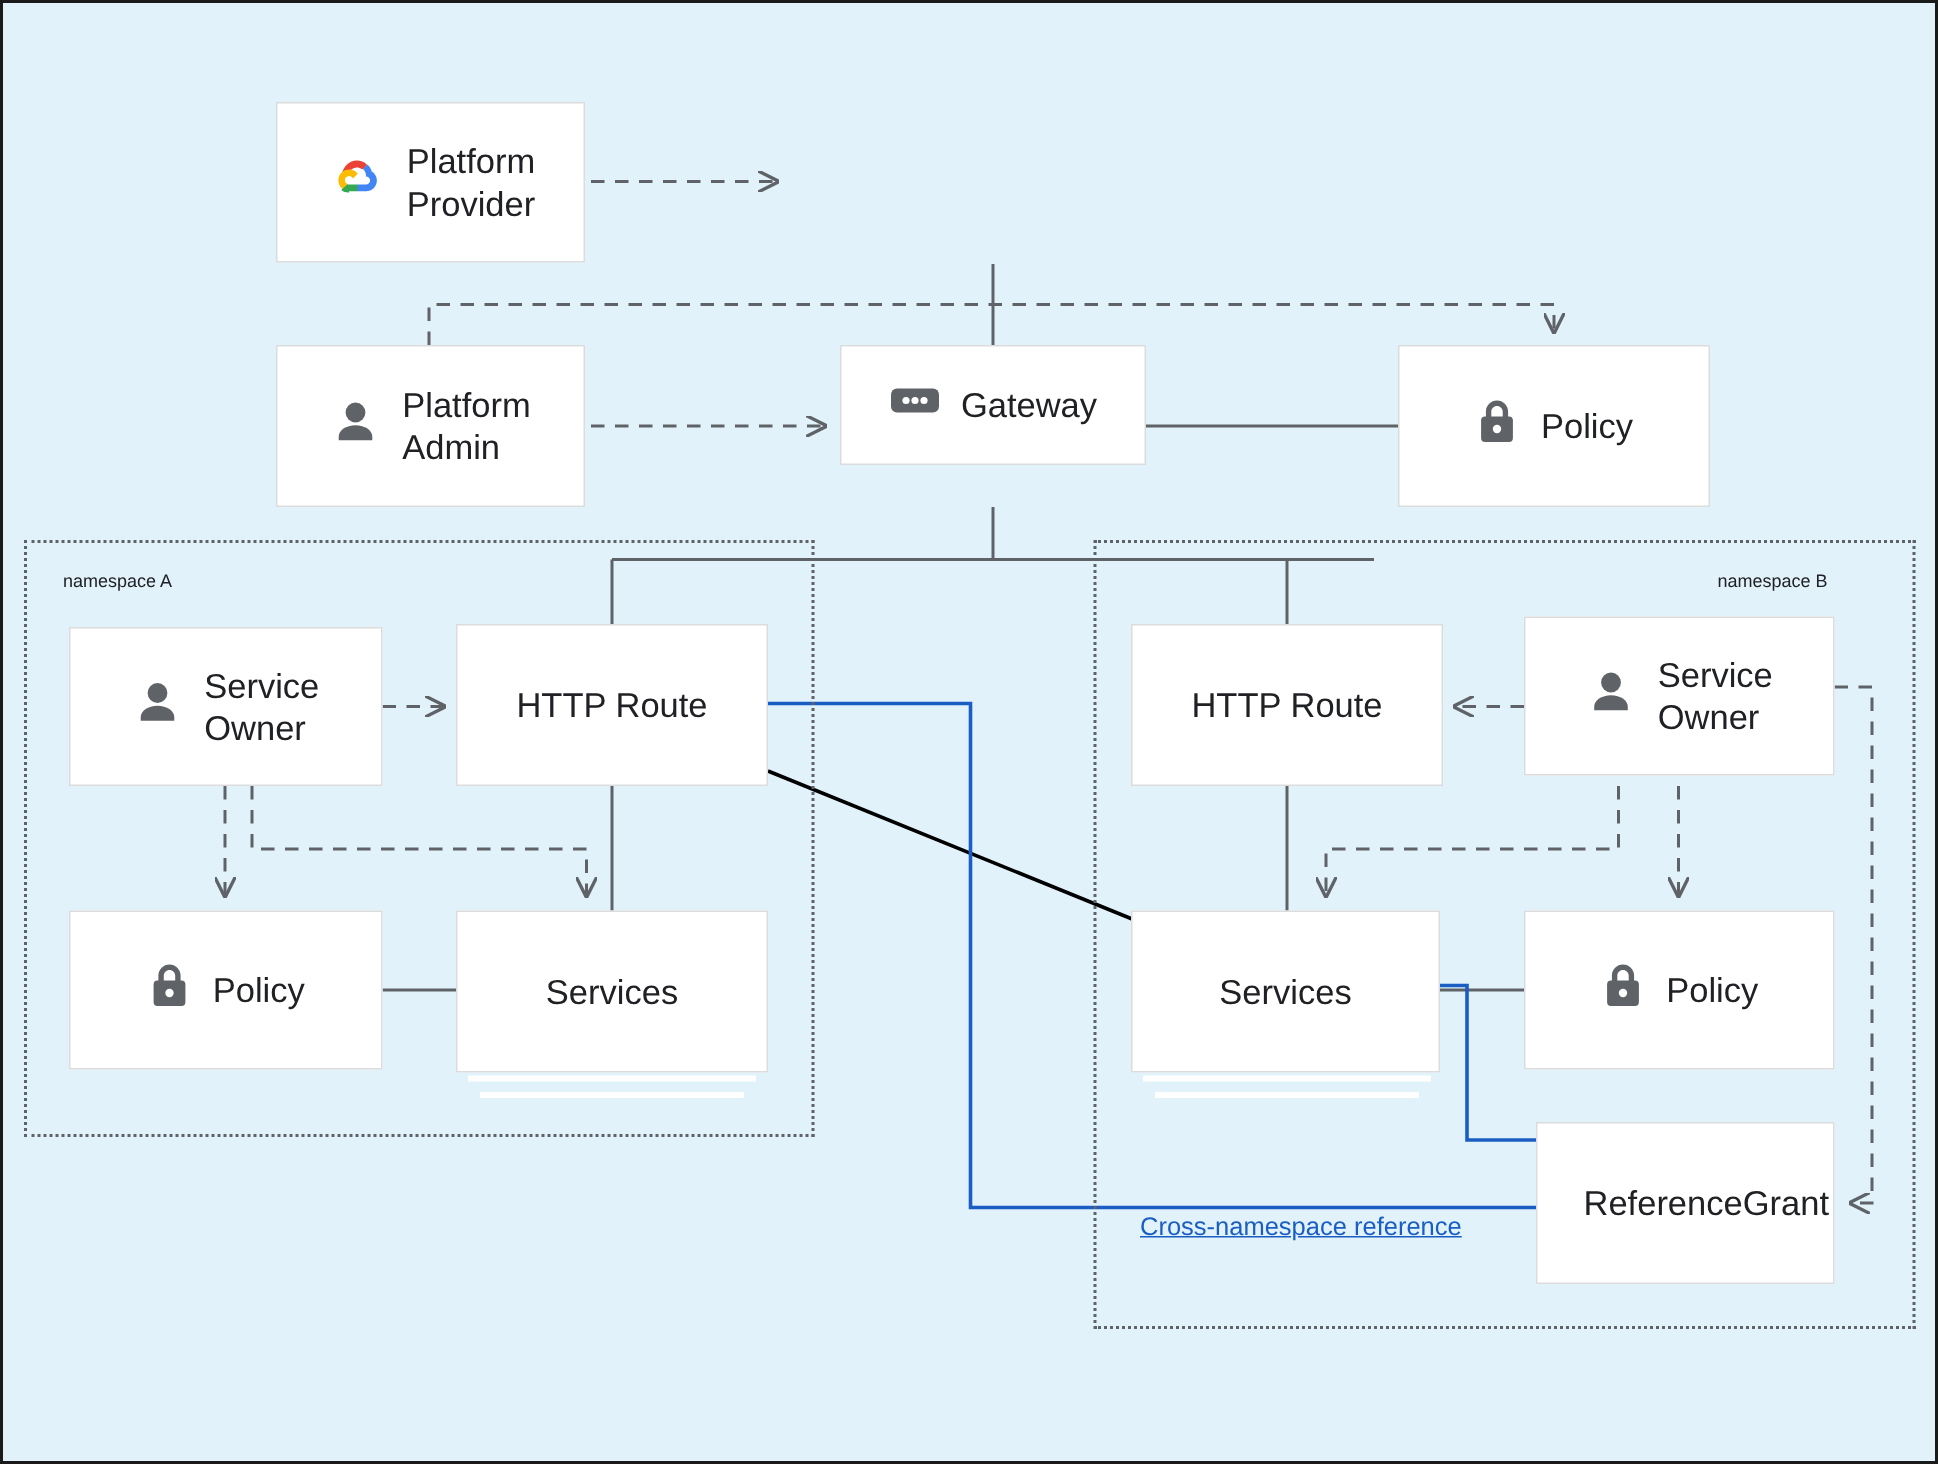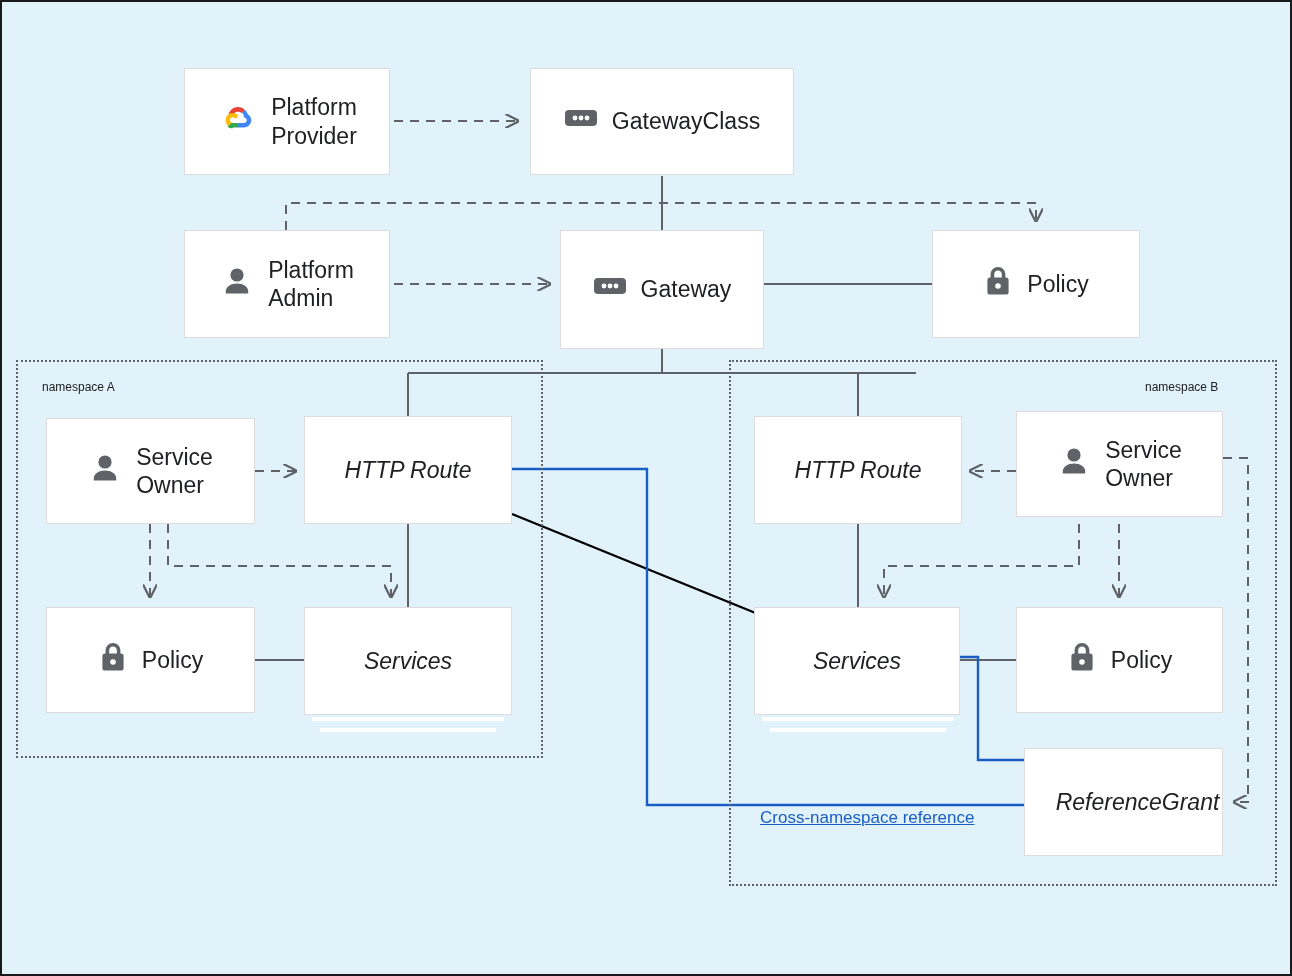--- a/index.html
+++ b/index.html
@@ -22,21 +22,21 @@
     display:flex;
     align-items:center;
     justify-content:center;
     gap:14px;
     color:#202124;
     font-size:23px;
     line-height:1.22;
     z-index:5;
   }
   .node .label{white-space:pre-line;text-align:left;}
-  .node.center .label{text-align:center;font-style:italic;}
+  .node.center .label{text-align:center;}
   .ns-box{
     position:absolute;
     border:2px dotted #5f6368;
     box-sizing:border-box;
     z-index:1;
   }
   .ns-label{
     position:absolute;
     font-size:12px;
     color:#202124;
@@ -132,52 +132,41 @@
         <path d="M30.2 13.6l2.6-2.6.2-1.1C28.2 5.5 20.6 6 16.2 11c-1.2 1.4-2.1 3.2-2.6 5l.9-.1 5.3-.9.4-.4c2.3-2.6 6.3-2.9 8.9-.9l1.1-.1z" fill="#ea4335"></path>
         <path d="M37.1 15.9c-.6-2.3-1.9-4.3-3.6-5.9l-3.6 3.6c1.6 1.3 2.5 3.2 2.5 5.2v.7c1.8 0 3.3 1.5 3.3 3.3s-1.5 3.2-3.3 3.2h-6.7l-.6.7v4l.6.6h6.7c4.8 0 8.7-3.8 8.7-8.6 0-2.9-1.5-5.6-3.9-7.2l-.1.4z" fill="#4285f4"></path>
         <path d="M18.9 31.3h6.7v-5.3h-6.7c-.5 0-.9-.1-1.3-.3l-.9.3-3.6 3.6-.3.9c1.5 1.2 3.4 1.8 5.4 1.8h.7z" fill="#34a853"></path>
         <path d="M18.9 14c-4.8 0-8.7 3.9-8.6 8.7 0 2.6 1.2 5.1 3.3 6.8l3.9-3.9c-1.7-.8-2.4-2.8-1.7-4.4s2.8-2.4 4.4-1.7c.7.3 1.3.9 1.7 1.7l3.9-3.9c-1.7-2.1-4.2-3.3-6.9-3.3z" fill="#fbbc05"></path>
       </svg>
     </span>
     <span class="label">Platform
 Provider</span>
   </div>
 
-  <div class="node" style="left:528px;top:66px;width:264px;height:107px;">
+
+  <div class="node" style="left:182px;top:228px;width:206px;height:108px;">
+    <span class="icon">
+      <svg width="34" height="34" viewBox="0 0 34 34">
+        <circle cx="17" cy="11" r="6.6" fill="#5f6368"></circle>
+        <path d="M17 19.5c-6.2 0-11.2 3.4-11.2 7.6v2.4h22.4v-2.4c0-4.2-5-7.6-11.2-7.6z" fill="#5f6368"></path>
+      </svg>
+    </span>
+    <span class="label">Platform
+Admin</span>
+  </div>
+
+  <div class="node" style="left:558px;top:228px;width:204px;height:80px;">
     <span class="icon">
       <svg width="34" height="22" viewBox="0 0 34 22">
         <rect x="1" y="3" width="32" height="16" rx="4" fill="#5f6368"></rect>
         <circle cx="11" cy="11" r="2.4" fill="#ffffff"></circle>
         <circle cx="17" cy="11" r="2.4" fill="#ffffff"></circle>
         <circle cx="23" cy="11" r="2.4" fill="#ffffff"></circle>
       </svg>
     </span>
-    <span class="label">GatewayClass</span>
-  </div>
-
-  <div class="node" style="left:182px;top:228px;width:206px;height:108px;">
-    <span class="icon">
-      <svg width="34" height="34" viewBox="0 0 34 34">
-        <circle cx="17" cy="11" r="6.6" fill="#5f6368"></circle>
-        <path d="M17 19.5c-6.2 0-11.2 3.4-11.2 7.6v2.4h22.4v-2.4c0-4.2-5-7.6-11.2-7.6z" fill="#5f6368"></path>
-      </svg>
-    </span>
-    <span class="label">Platform
-Admin</span>
-  </div>
-
-  <div class="node" style="left:558px;top:228px;width:204px;height:119px;">
-    <span class="icon">
-      <svg width="34" height="22" viewBox="0 0 34 22">
-        <rect x="1" y="3" width="32" height="16" rx="4" fill="#5f6368"></rect>
-        <circle cx="11" cy="11" r="2.4" fill="#ffffff"></circle>
-        <circle cx="17" cy="11" r="2.4" fill="#ffffff"></circle>
-        <circle cx="23" cy="11" r="2.4" fill="#ffffff"></circle>
-      </svg>
-    </span>
     <span class="label">Gateway</span>
   </div>
 
   <div class="node" style="left:930px;top:228px;width:208px;height:108px;">
     <span class="icon">
       <svg width="30" height="34" viewBox="0 0 30 34">
         <path d="M15 3c-4.1 0-7.4 3.3-7.4 7.4V14h3.6v-3.6c0-2.1 1.7-3.8 3.8-3.8s3.8 1.7 3.8 3.8V14h3.6v-3.6C22.4 6.3 19.1 3 15 3z" fill="#5f6368"></path>
         <rect x="4.4" y="13.6" width="21.2" height="17" rx="2.6" fill="#5f6368"></rect>
         <circle cx="15" cy="22" r="2.8" fill="#ffffff"></circle>
       </svg>

